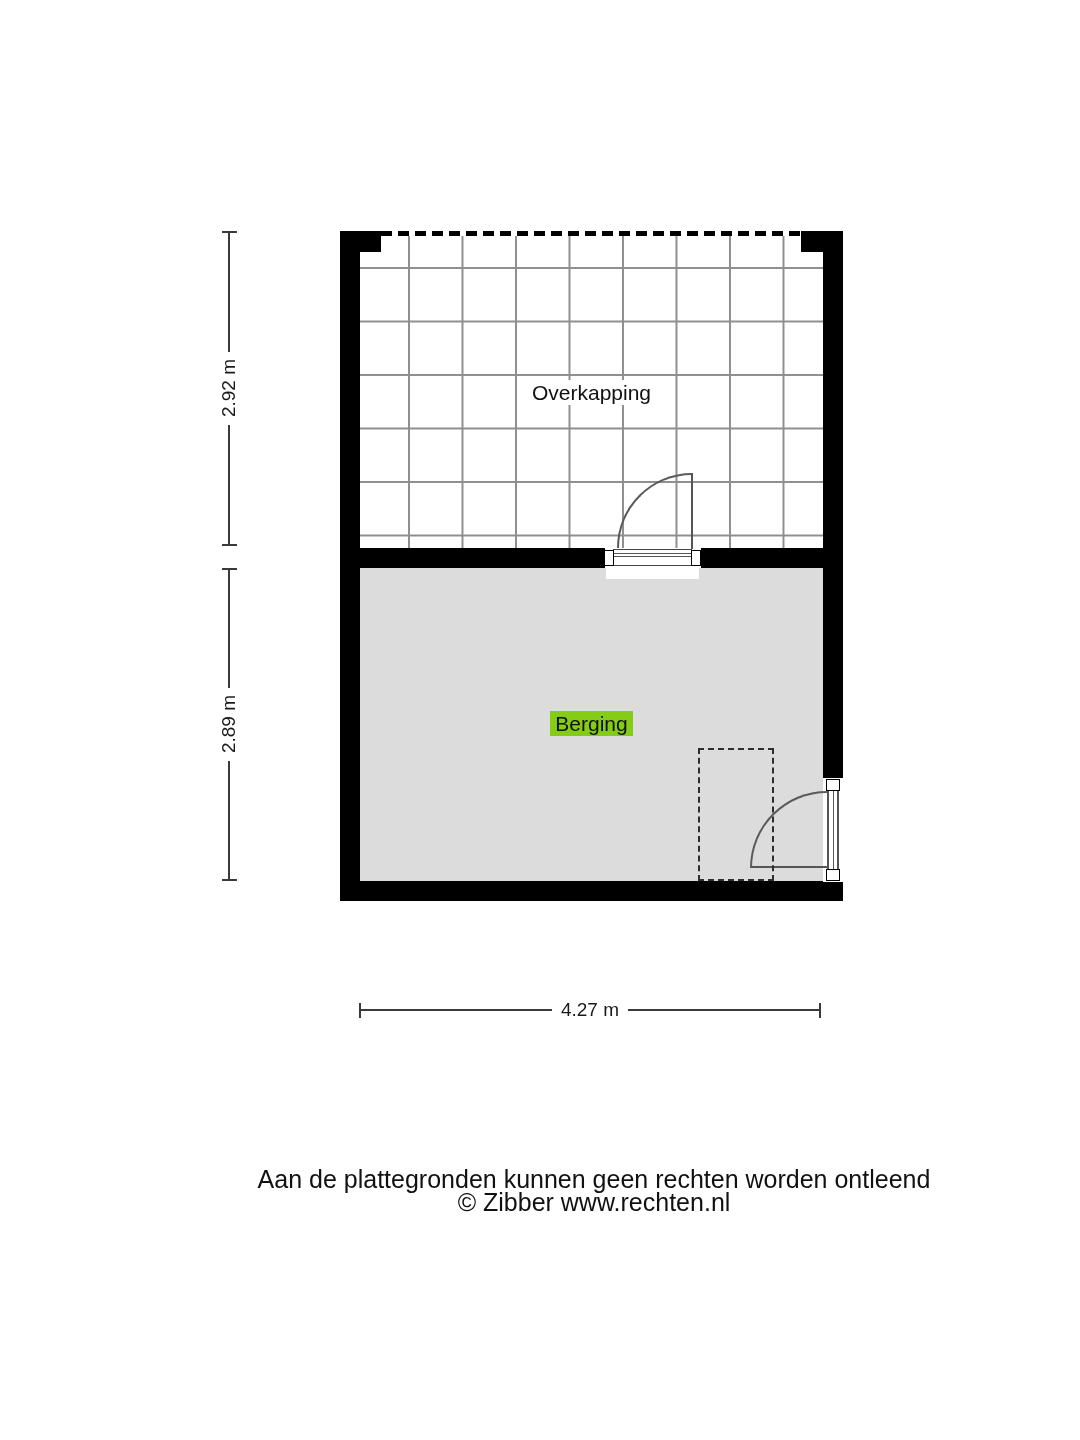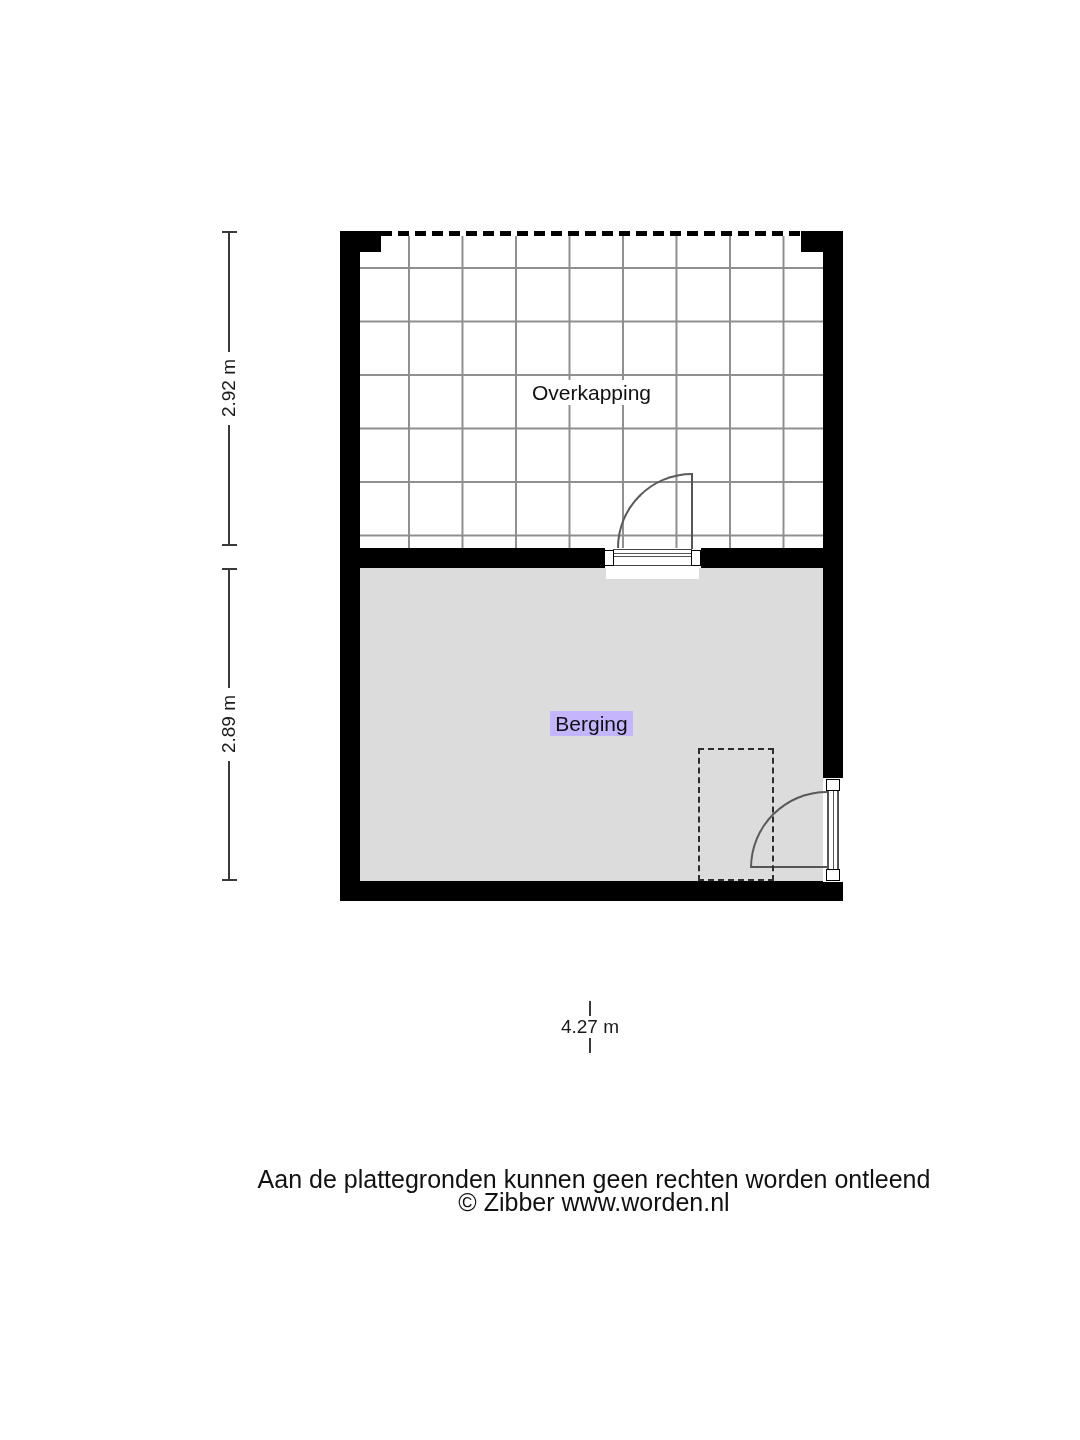--- a/index.html
+++ b/index.html
@@ -31,21 +31,21 @@
   }
 
   
   .room-label{
     position:absolute;left:360px;width:463px;text-align:center;
     font-size:21px;line-height:26px;color:#111;
   }
   .room-label span{background:#ffffff;padding:1px 5px;}
   #label-overkapping{top:380px;}
   #label-berging{top:711px;background:transparent;}
-  #label-berging span{background:#c4b5fd;}
+  #label-berging span{background:#84cc16;}
 
   
   #door1-opening{position:absolute;left:605px;top:548px;width:96px;height:20px;background:#fff;}
   #door1-apron{position:absolute;left:606px;top:568px;width:93px;height:11px;background:#fff;}
   .jamb{position:absolute;background:#fff;border:1px solid #000;box-sizing:border-box;}
   #door1-jamb-left{left:604px;top:550px;width:10px;height:16px;}
   #door1-jamb-right{left:691px;top:550px;width:10px;height:16px;}
   #door1-threshold{
     position:absolute;left:613px;top:549px;width:79px;height:17px;background:#fff;
     border:1px solid #444;box-sizing:border-box;
@@ -89,21 +89,21 @@
   .dim-v .tick{width:15px;height:2px;background:#3a3a3a;flex:0 0 auto;}
   .dim-v .seg{width:2px;background:#3a3a3a;flex:1 1 auto;}
   .dim-v .dim-label{
     writing-mode:vertical-rl;transform:rotate(180deg);
     font-size:19px;color:#1a1a1a;padding:7px 0;white-space:nowrap;
   }
   #dim-left-top{left:214px;top:231px;height:315px;}
   #dim-left-bottom{left:214px;top:568px;height:313px;}
   .dim-h{
     position:absolute;left:359px;top:1001px;width:462px;height:18px;
-    display:flex;flex-direction:column;align-items:center;
+    display:flex;align-items:center;justify-content:center;
   }
   .dim-h .tick{width:2px;height:15px;background:#3a3a3a;flex:0 0 auto;}
   .dim-h .seg{height:2px;background:#3a3a3a;flex:1 1 auto;}
   .dim-h .dim-label{font-size:19px;color:#1a1a1a;padding:0 9px;white-space:nowrap;}
 
   
   #footer{
     position:absolute;left:144px;top:1168px;width:900px;text-align:center;
     font-size:25px;line-height:23px;color:#111;
   }
@@ -170,18 +170,18 @@
   <div class="dim-h" id="dim-bottom">
     <div class="tick"></div>
     <div class="seg"></div>
     <div class="dim-label">4.27 m</div>
     <div class="seg"></div>
     <div class="tick"></div>
   </div>
 
   <div id="footer">
     <div>Aan de plattegronden kunnen geen rechten worden ontleend</div>
-    <div>© Zibber www.worden.nl</div>
+    <div>© Zibber www.rechten.nl</div>
   </div>
 
   <div id="stray-mark">.</div>
 
 </div>
 
 </body></html>

